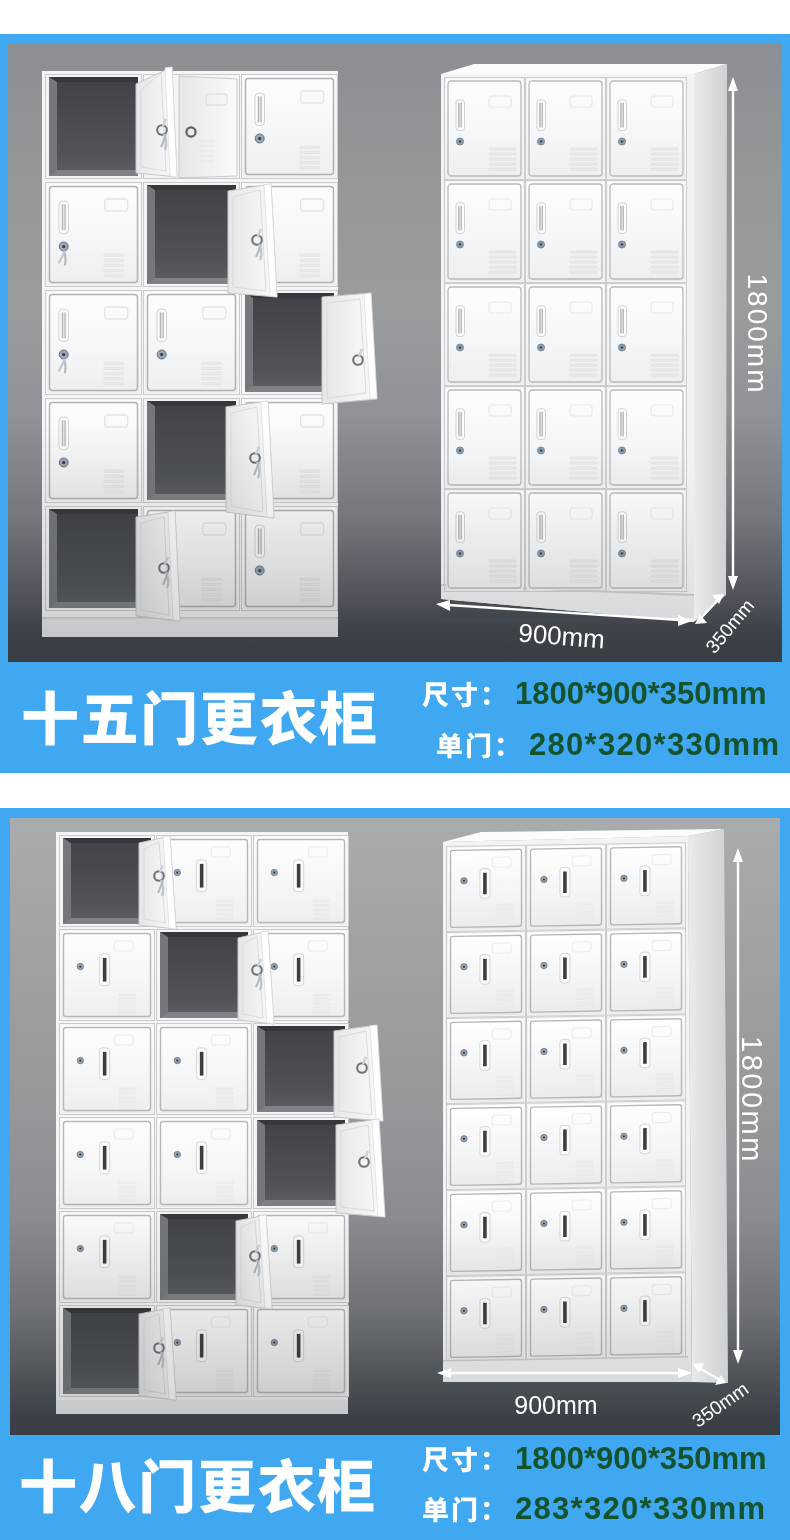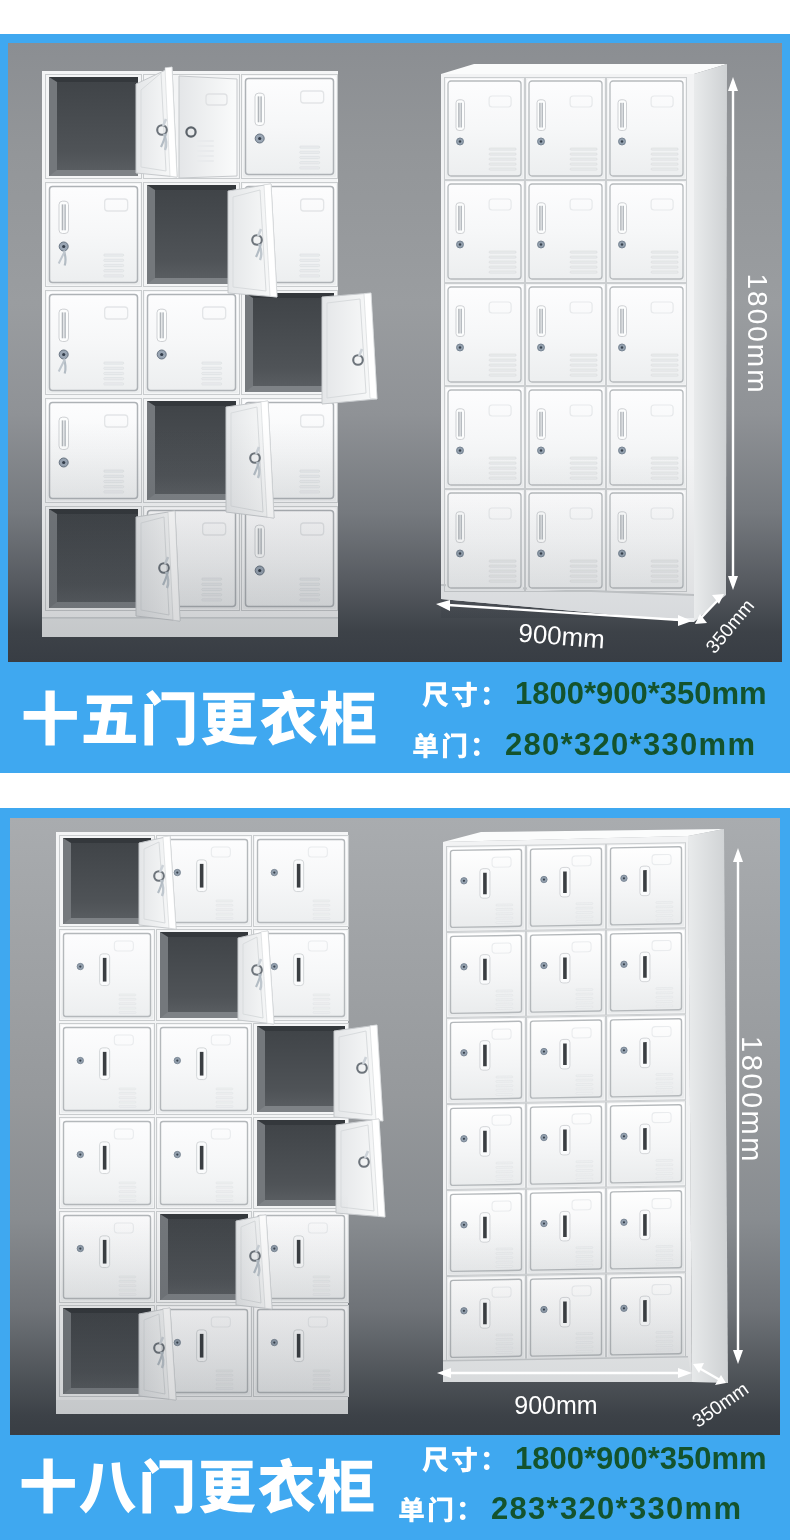--- a/index.html
+++ b/index.html
@@ -562,21 +562,21 @@
         </g>
         <g transform="translate(29,23.76) scale(0.027,-0.027)" fill="#fff">
           <use href="#g-cun"></use>
         </g>
         <g transform="translate(58,23.76) scale(0.027,-0.027)" fill="#fff">
           <use href="#g-colon"></use>
         </g>
       </svg>
       <span class="dimtxt" style="font-size:31px;margin-left:8px;">1800*900*350mm</span>
     </div>
-<div class="abs" style="left:412px;top:693px;display:flex;align-items:center;">
+<div class="abs" style="left:436px;top:693px;display:flex;align-items:center;">
       <svg width="85" height="27" viewBox="0 0 85 27" style="display:block">
         <g transform="translate(0,23.76) scale(0.027,-0.027)" fill="#fff">
           <use href="#g-dan"></use>
         </g>
         <g transform="translate(29,23.76) scale(0.027,-0.027)" fill="#fff">
           <use href="#g-men"></use>
         </g>
         <g transform="translate(58,23.76) scale(0.027,-0.027)" fill="#fff">
           <use href="#g-colon"></use>
         </g>
@@ -1176,21 +1176,21 @@
         </g>
         <g transform="translate(29,23.76) scale(0.027,-0.027)" fill="#fff">
           <use href="#g-cun"></use>
         </g>
         <g transform="translate(58,23.76) scale(0.027,-0.027)" fill="#fff">
           <use href="#g-colon"></use>
         </g>
       </svg>
       <span class="dimtxt" style="font-size:31px;margin-left:8px;">1800*900*350mm</span>
     </div>
-<div class="abs" style="left:398px;top:683px;display:flex;align-items:center;">
+<div class="abs" style="left:422px;top:683px;display:flex;align-items:center;">
       <svg width="85" height="27" viewBox="0 0 85 27" style="display:block">
         <g transform="translate(0,23.76) scale(0.027,-0.027)" fill="#fff">
           <use href="#g-dan"></use>
         </g>
         <g transform="translate(29,23.76) scale(0.027,-0.027)" fill="#fff">
           <use href="#g-men"></use>
         </g>
         <g transform="translate(58,23.76) scale(0.027,-0.027)" fill="#fff">
           <use href="#g-colon"></use>
         </g>

